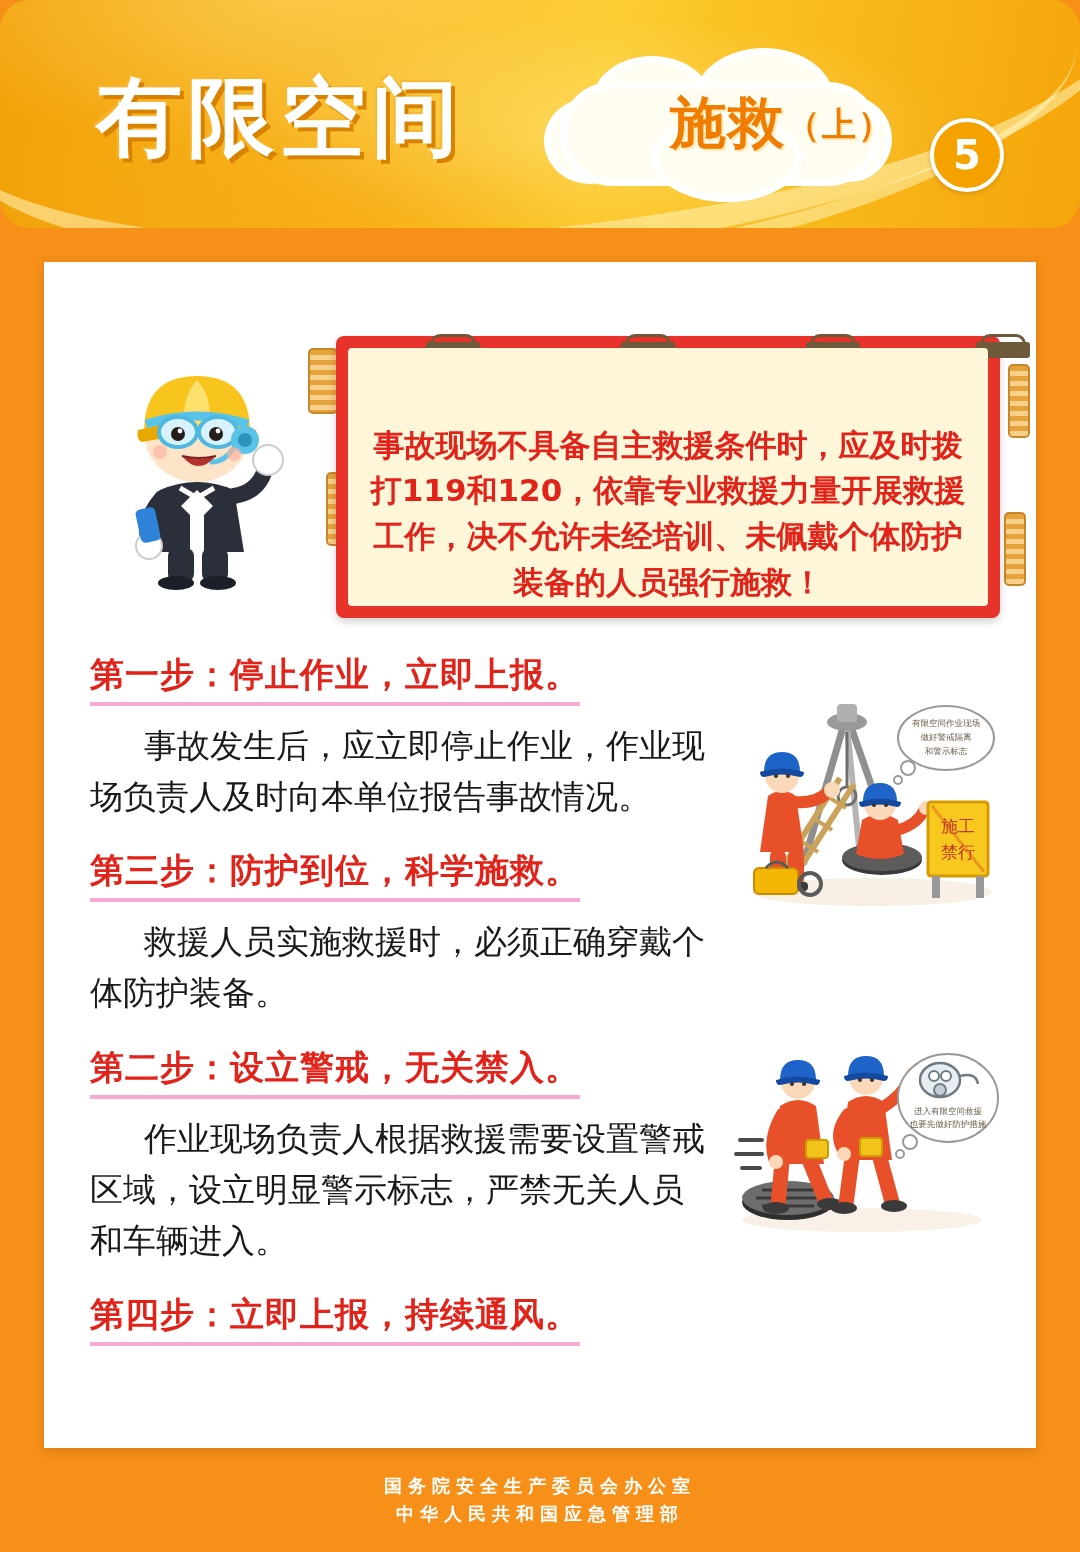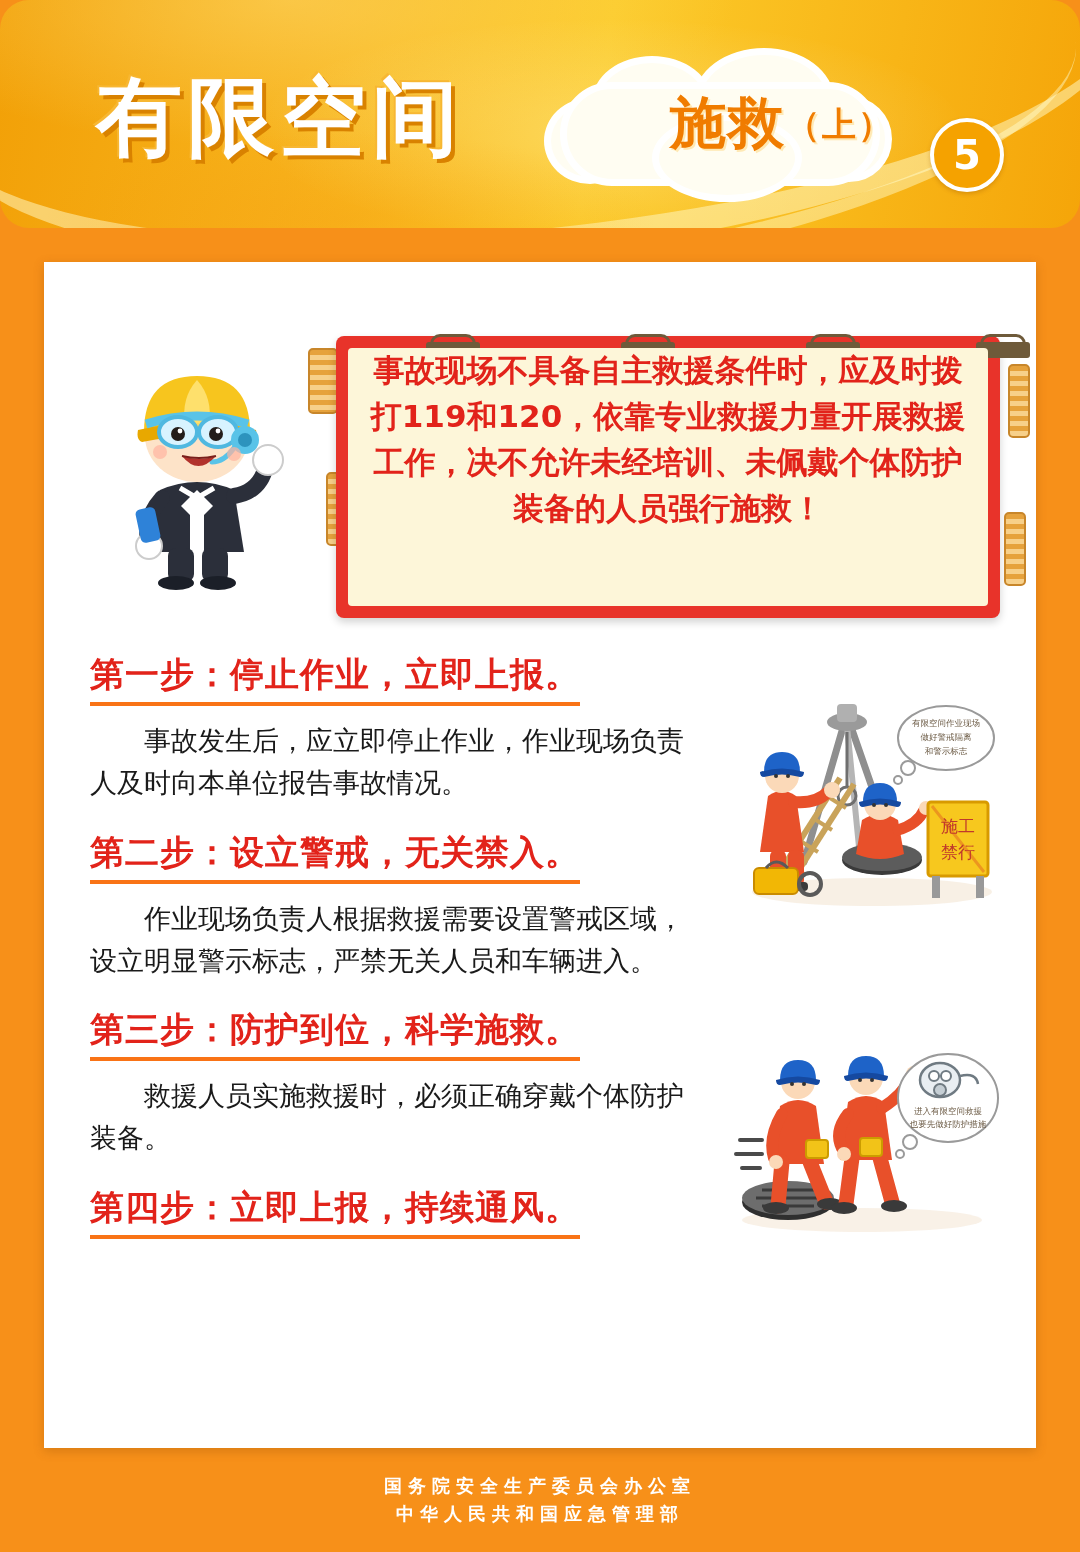--- a/index.html
+++ b/index.html
@@ -181,21 +181,21 @@
     border-radius: 8px;
     box-shadow: 0 4px 8px rgba(0,0,0,.18);
   }
   .board-inner {
     position: absolute;
     left: 12px; top: 12px;
     right: 12px; bottom: 12px;
     background: #fdf6d9;
     border-radius: 4px;
     display: flex;
-    align-items: flex-start;
+    align-items: flex-end;
     justify-content: center;
   }
   .board-text {
     font-size: 31px;
     line-height: 1.48;
     color: #e2231a;
     font-weight: bold;
     text-align: center;
     padding: 0 20px;
     font-family: "DejaVu Sans", "Liberation Sans", sans-serif;
@@ -241,28 +241,28 @@
     position: absolute;
     left: 46px;
     top: 390px;
     width: 900px;
   }
   .step-head {
     font-size: 34px;
     font-weight: bold;
     color: #e2231a;
     letter-spacing: 1px;
-    border-bottom: 4px solid #f97316;
+    border-bottom: 4px solid #f9a8d4;
     display: inline-block;
     padding-bottom: 4px;
     margin: 0 0 14px 0;
     font-family: "DejaVu Sans", "Liberation Sans", sans-serif;
   }
   .step-body {
-    font-size: 27px;
+    font-size: 33px;
     line-height: 1.55;
     color: #1a1a1a;
     text-indent: 54px;
     margin: 0;
     font-family: "DejaVu Sans", "Liberation Sans", sans-serif;
   }
   .step {
     margin-bottom: 26px;
   }
   .step.narrow .step-body { width: 620px; }
@@ -392,27 +392,27 @@
     </div>
 
     <div class="steps">
 
       <div class="step narrow">
         <div class="step-head">第一步：停止作业，立即上报。</div>
         <p class="step-body">事故发生后，应立即停止作业，作业现场负责人及时向本单位报告事故情况。</p>
       </div>
 
       <div class="step narrow">
+        <div class="step-head">第三步：防护到位，科学施救。</div>
+        <p class="step-body">救援人员实施救援时，必须正确穿戴个体防护装备。</p>
+      </div>
+
+      <div class="step narrow">
         <div class="step-head">第二步：设立警戒，无关禁入。</div>
         <p class="step-body">作业现场负责人根据救援需要设置警戒区域，设立明显警示标志，严禁无关人员和车辆进入。</p>
-      </div>
-
-      <div class="step narrow">
-        <div class="step-head">第三步：防护到位，科学施救。</div>
-        <p class="step-body">救援人员实施救援时，必须正确穿戴个体防护装备。</p>
       </div>
 
       <div class="step">
         <div class="step-head">第四步：立即上报，持续通风。</div>
       </div>
 
     </div>
 
     <div class="illus illus-1">
       <svg width="270" height="220" viewBox="0 0 270 220">

